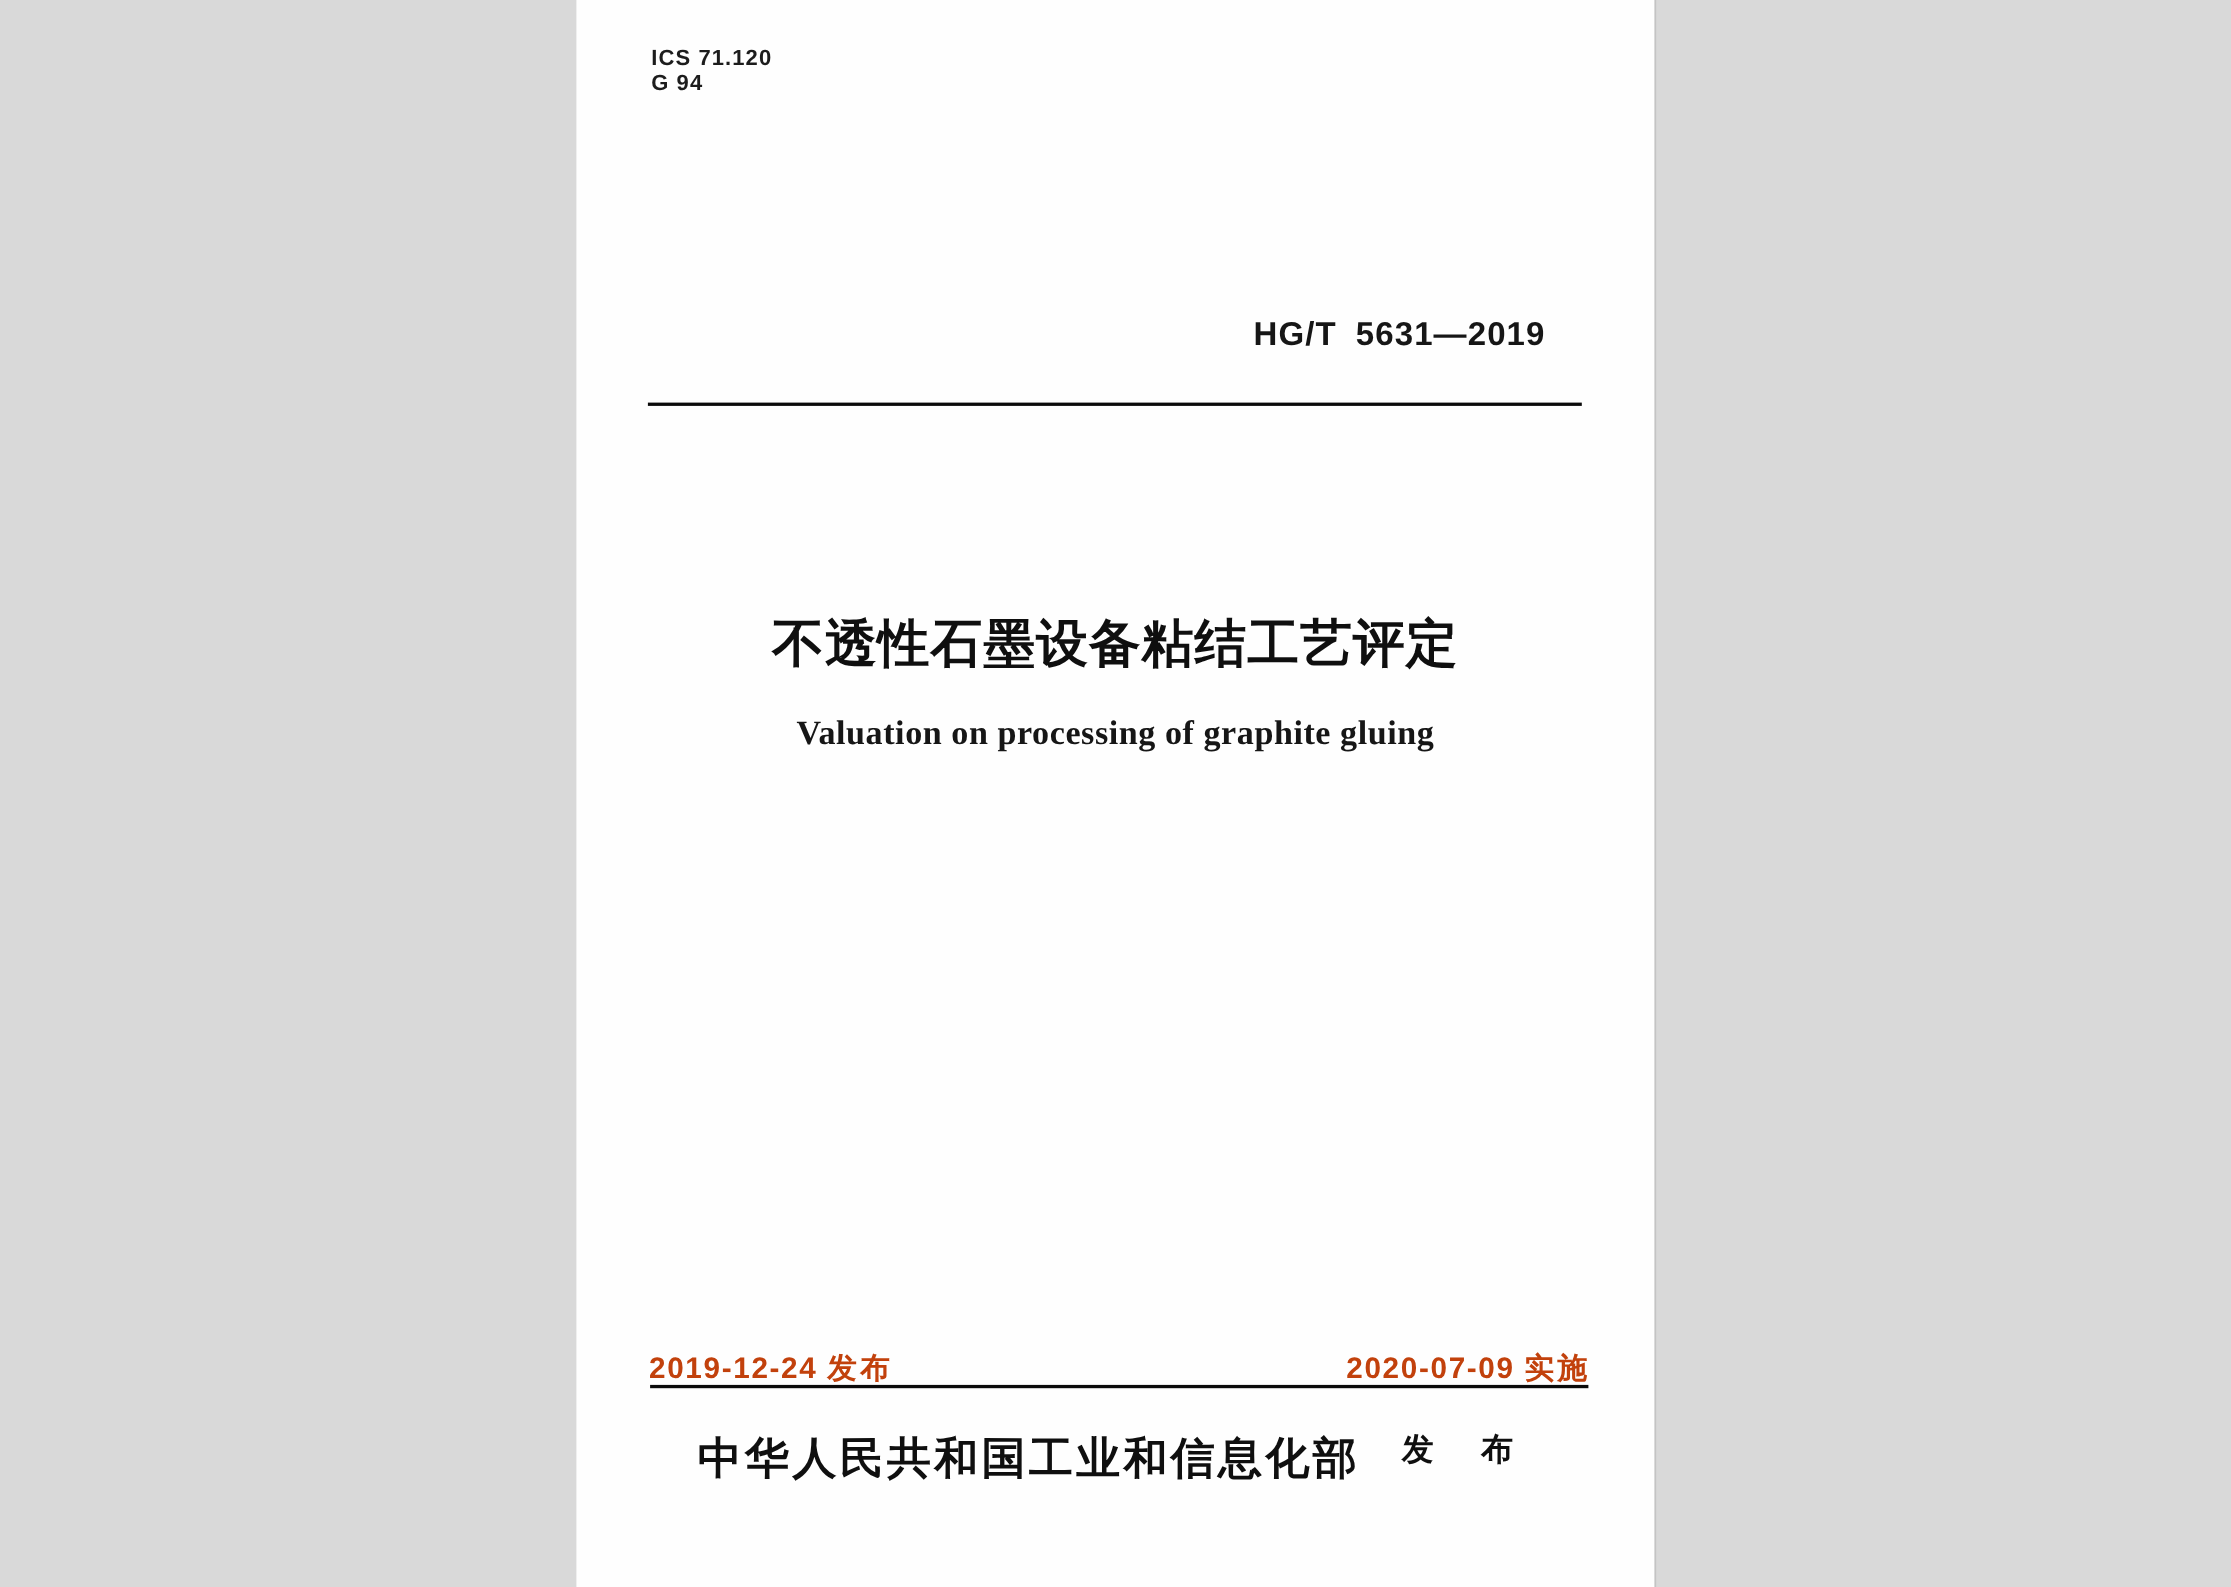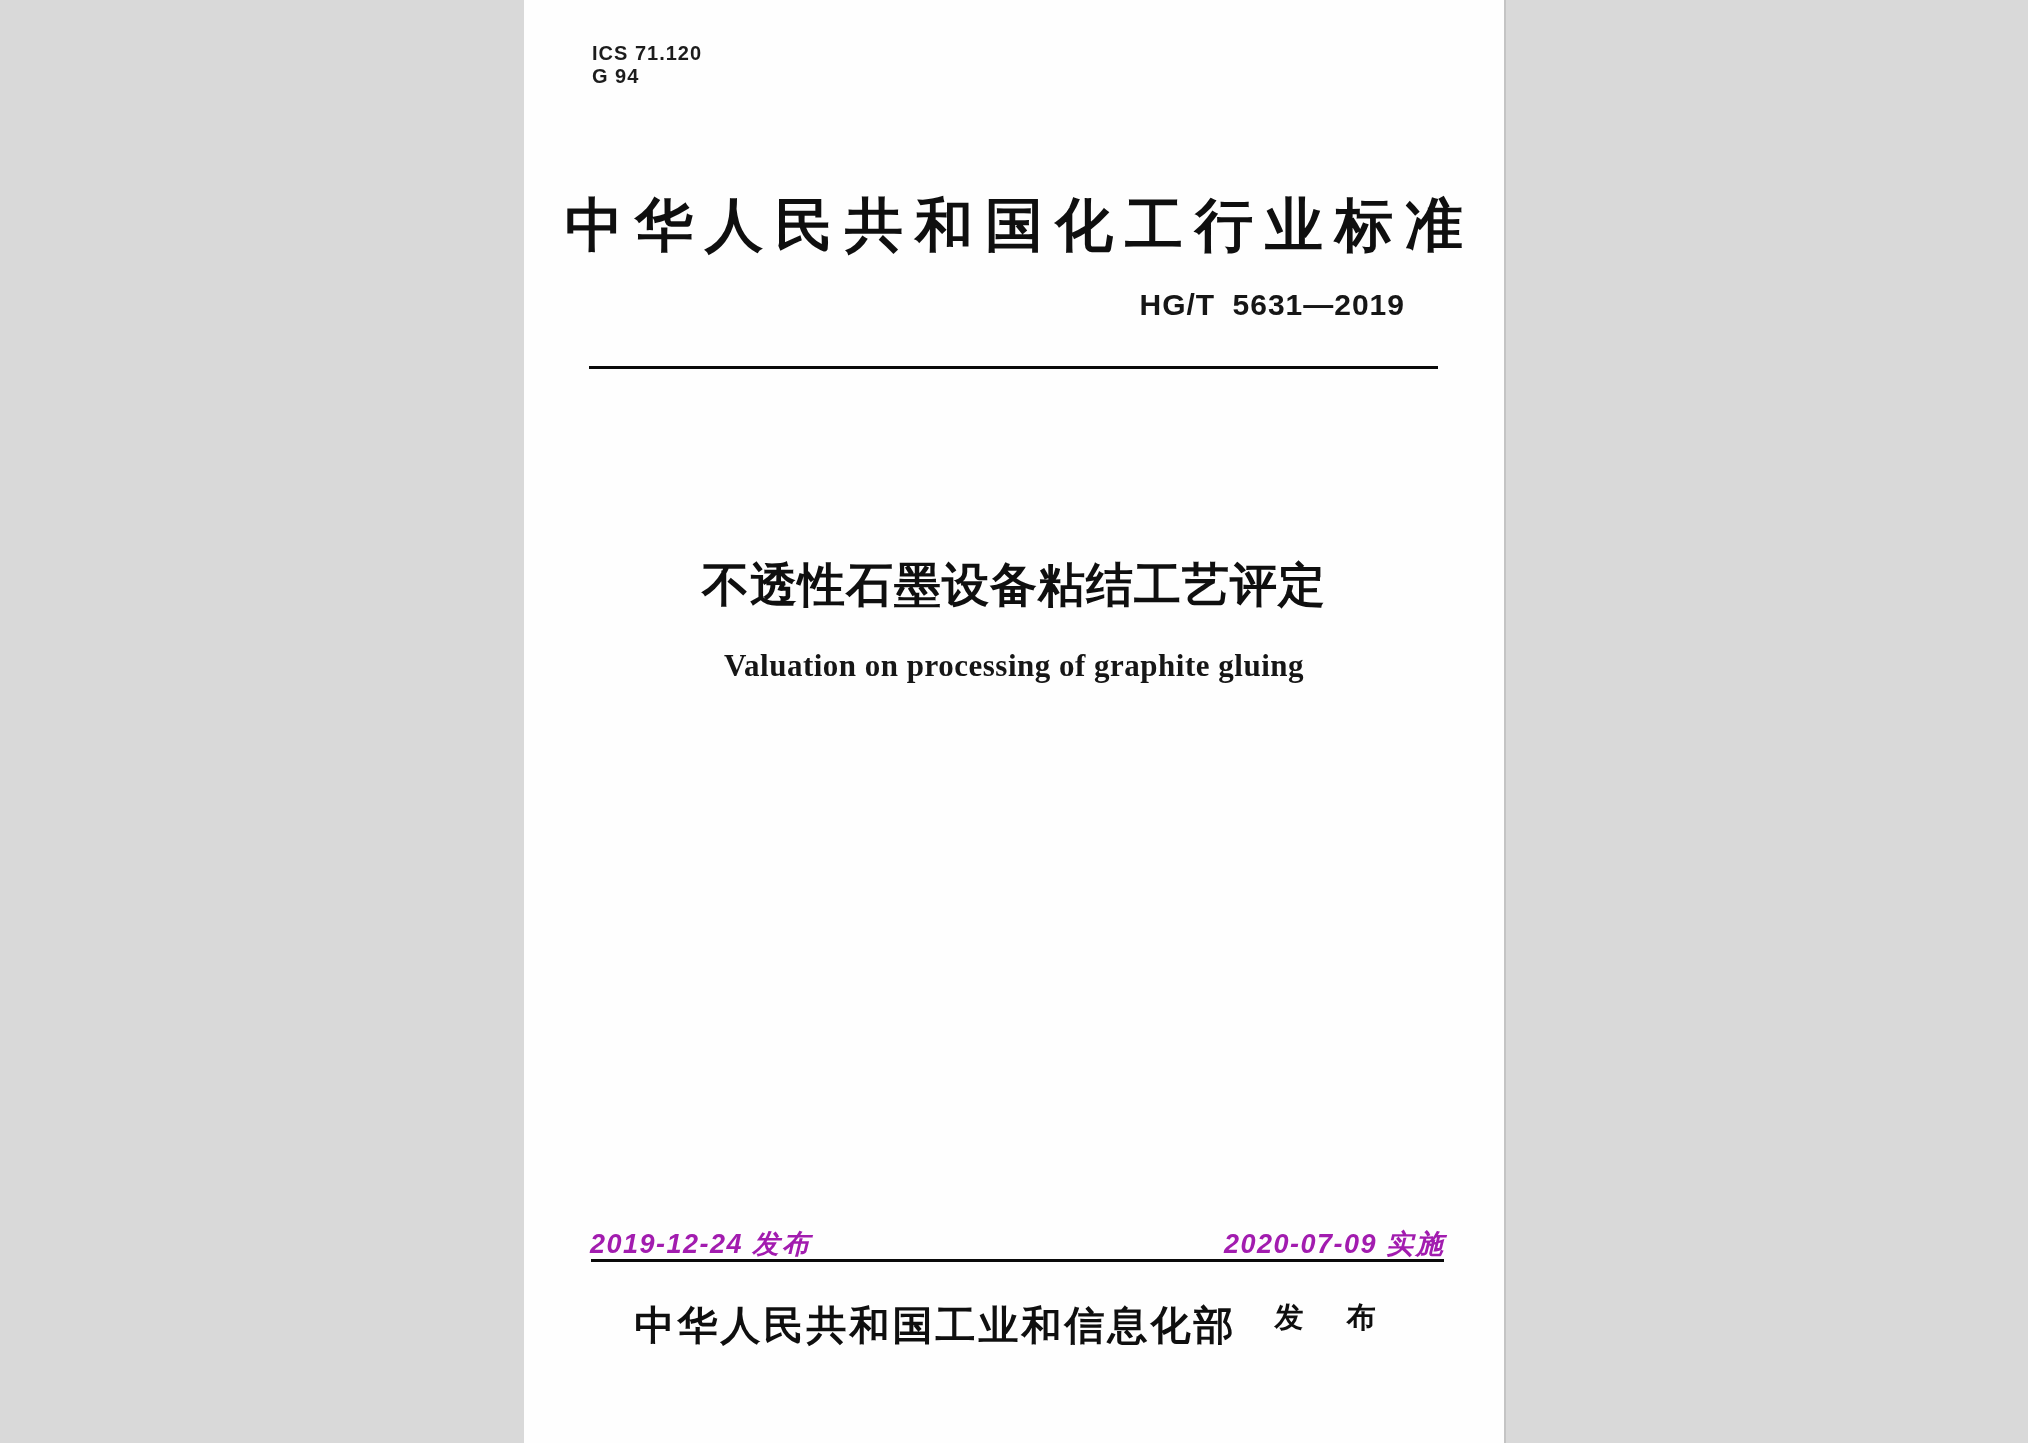--- a/index.html
+++ b/index.html
@@ -128,22 +128,21 @@
     left: 66px;
     right: 58px;
     top: 1226px;
     display: flex;
     justify-content: space-between;
     font-family: "Liberation Sans", "DejaVu Sans", sans-serif;
     font-size: 27px;
     font-weight: bold;
     letter-spacing: 1.5px;
     white-space: nowrap;
-    color: #a21caf;
-    font-style: italic;
+    color: #c2410c;
   }
   .dates .cjk {
     margin-left: 9px;
     letter-spacing: 3px;
   }
   .publisher {
     position: absolute;
     left: 0;
     top: 1298px;
     width: 100%;
@@ -171,21 +170,20 @@
 
 <div class="canvas">
   <div class="paper">
 
     <div class="ics">
       <div>ICS 71.120</div>
       <div>G 94</div>
     </div>
 
 
-    <div class="heading">中华人民共和国化工行业标准</div>
 
     <div class="std-num">
       <span class="std-prefix">HG/T</span>
       <span class="std-digits">5631—2019</span>
     </div>
 
     <div class="rule rule-top"></div>
 
     <div class="title-cn">不透性石墨设备粘结工艺评定</div>
 

